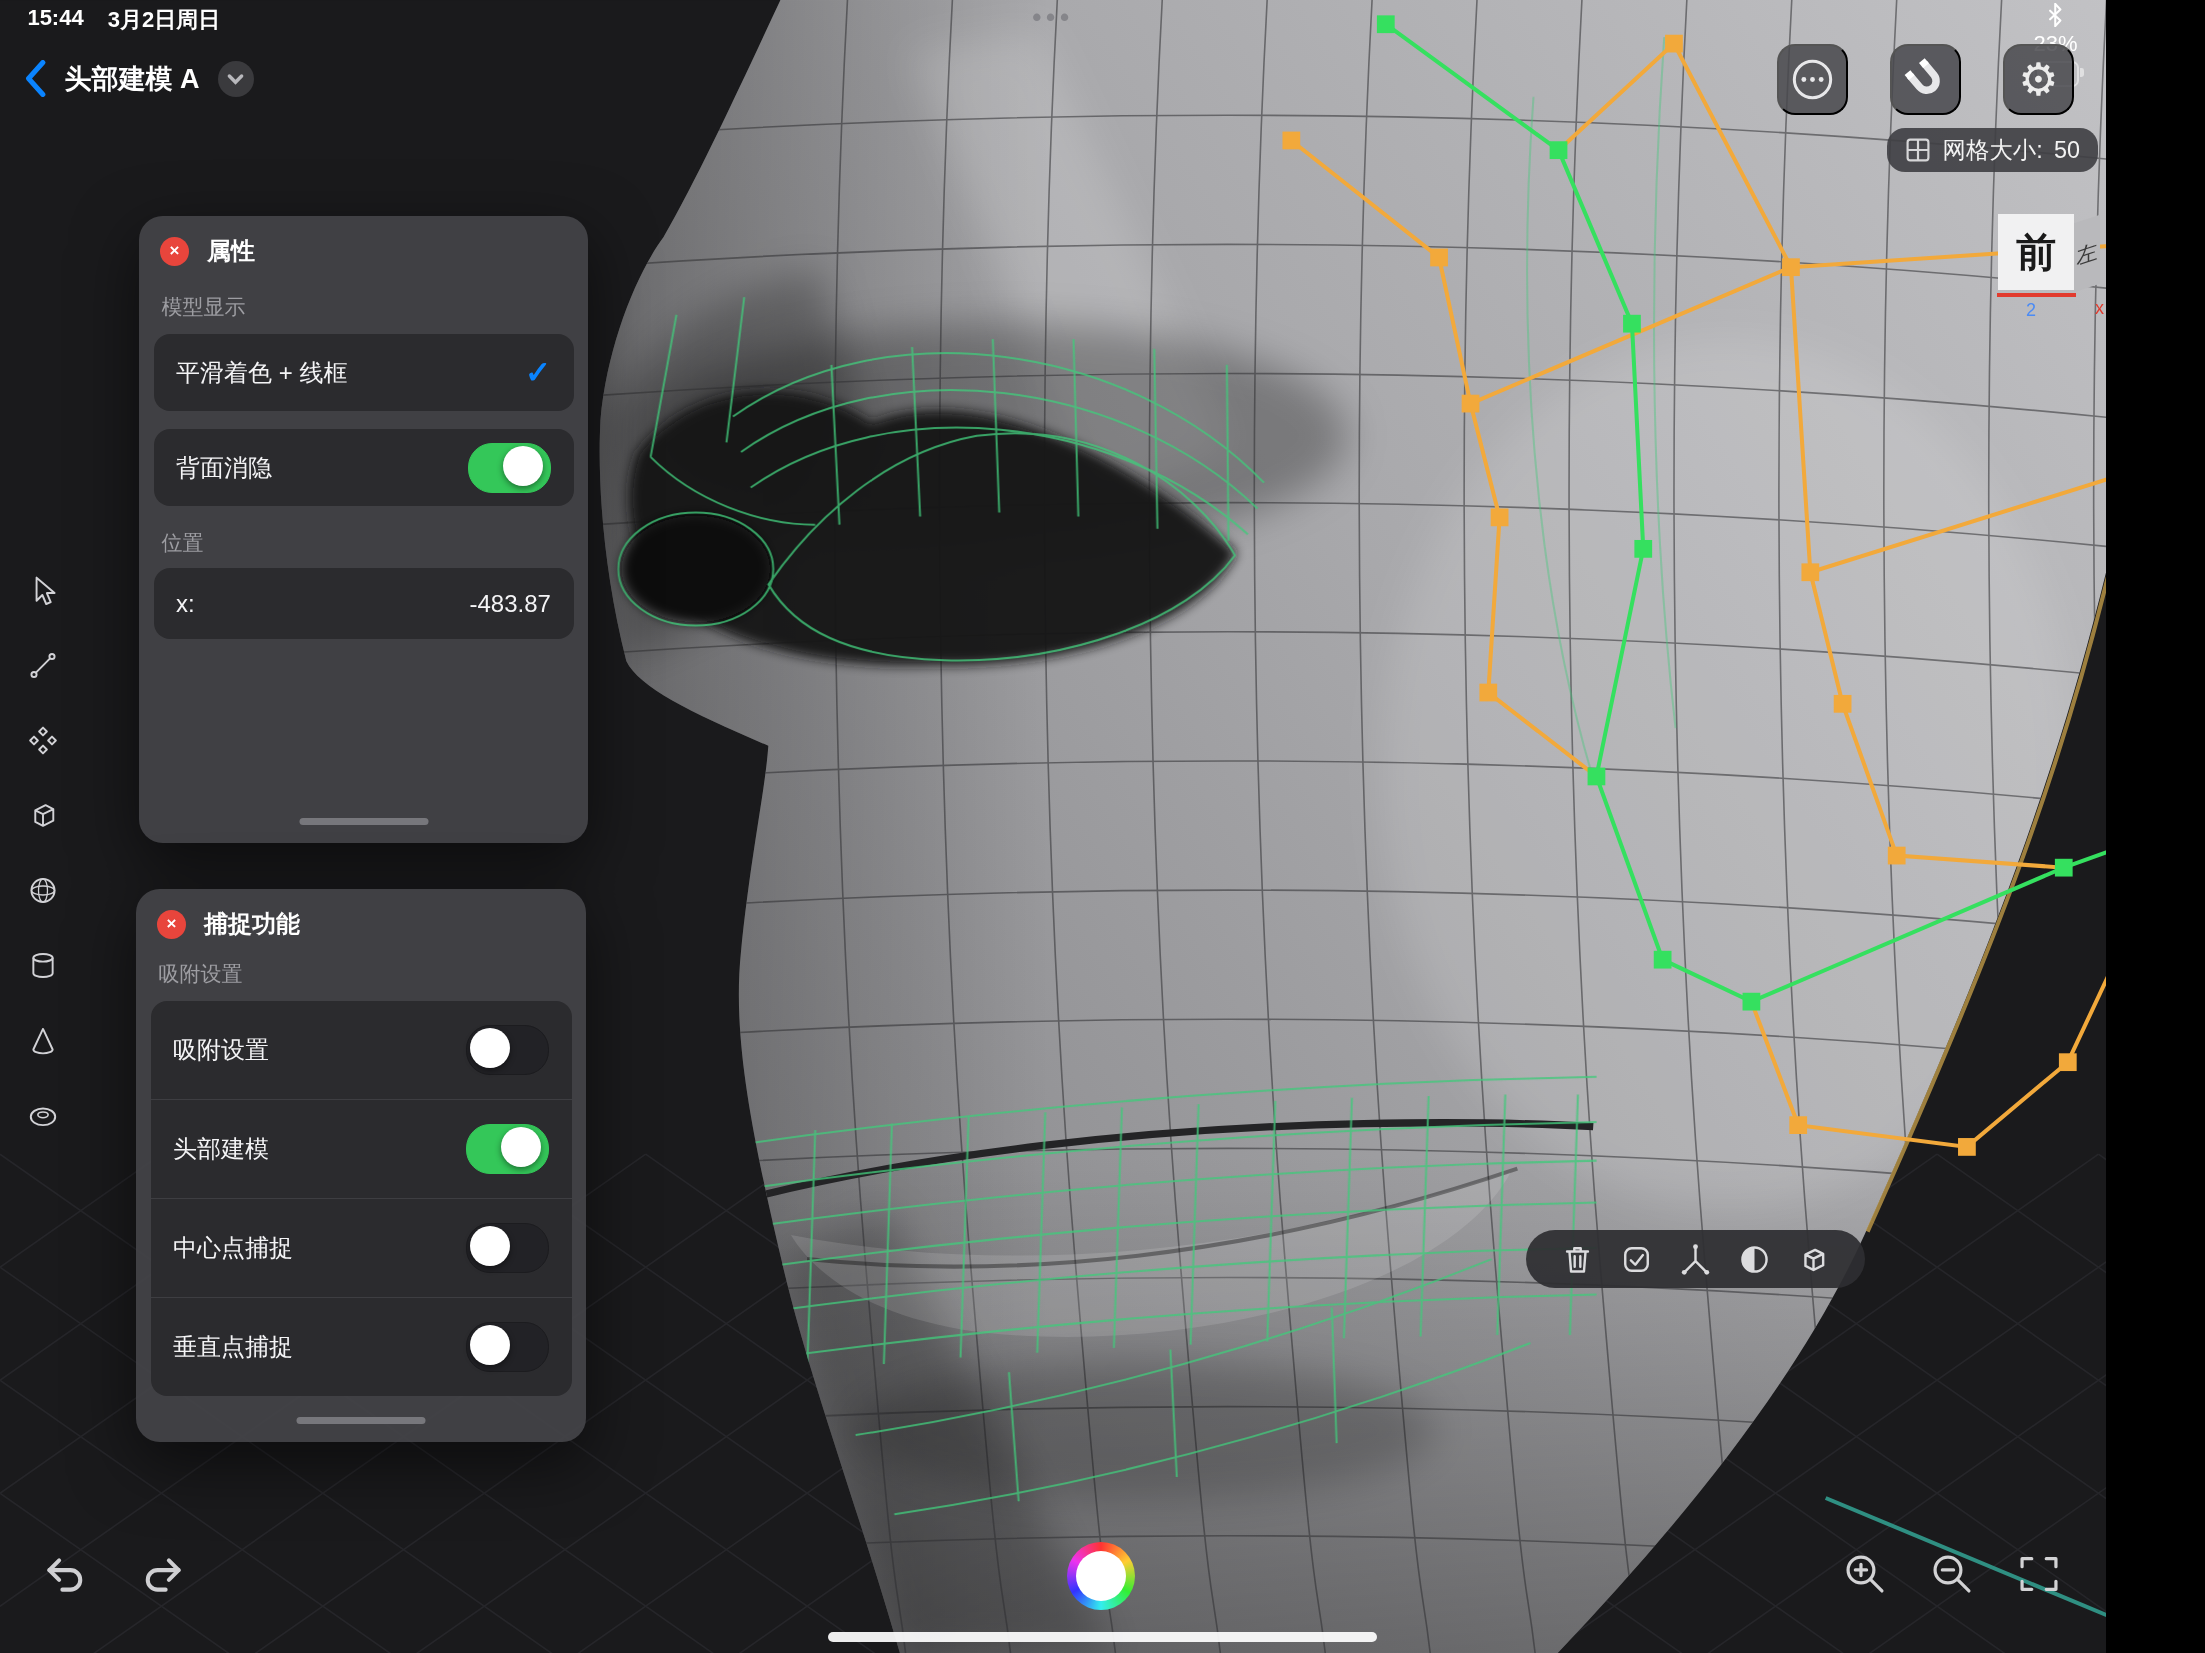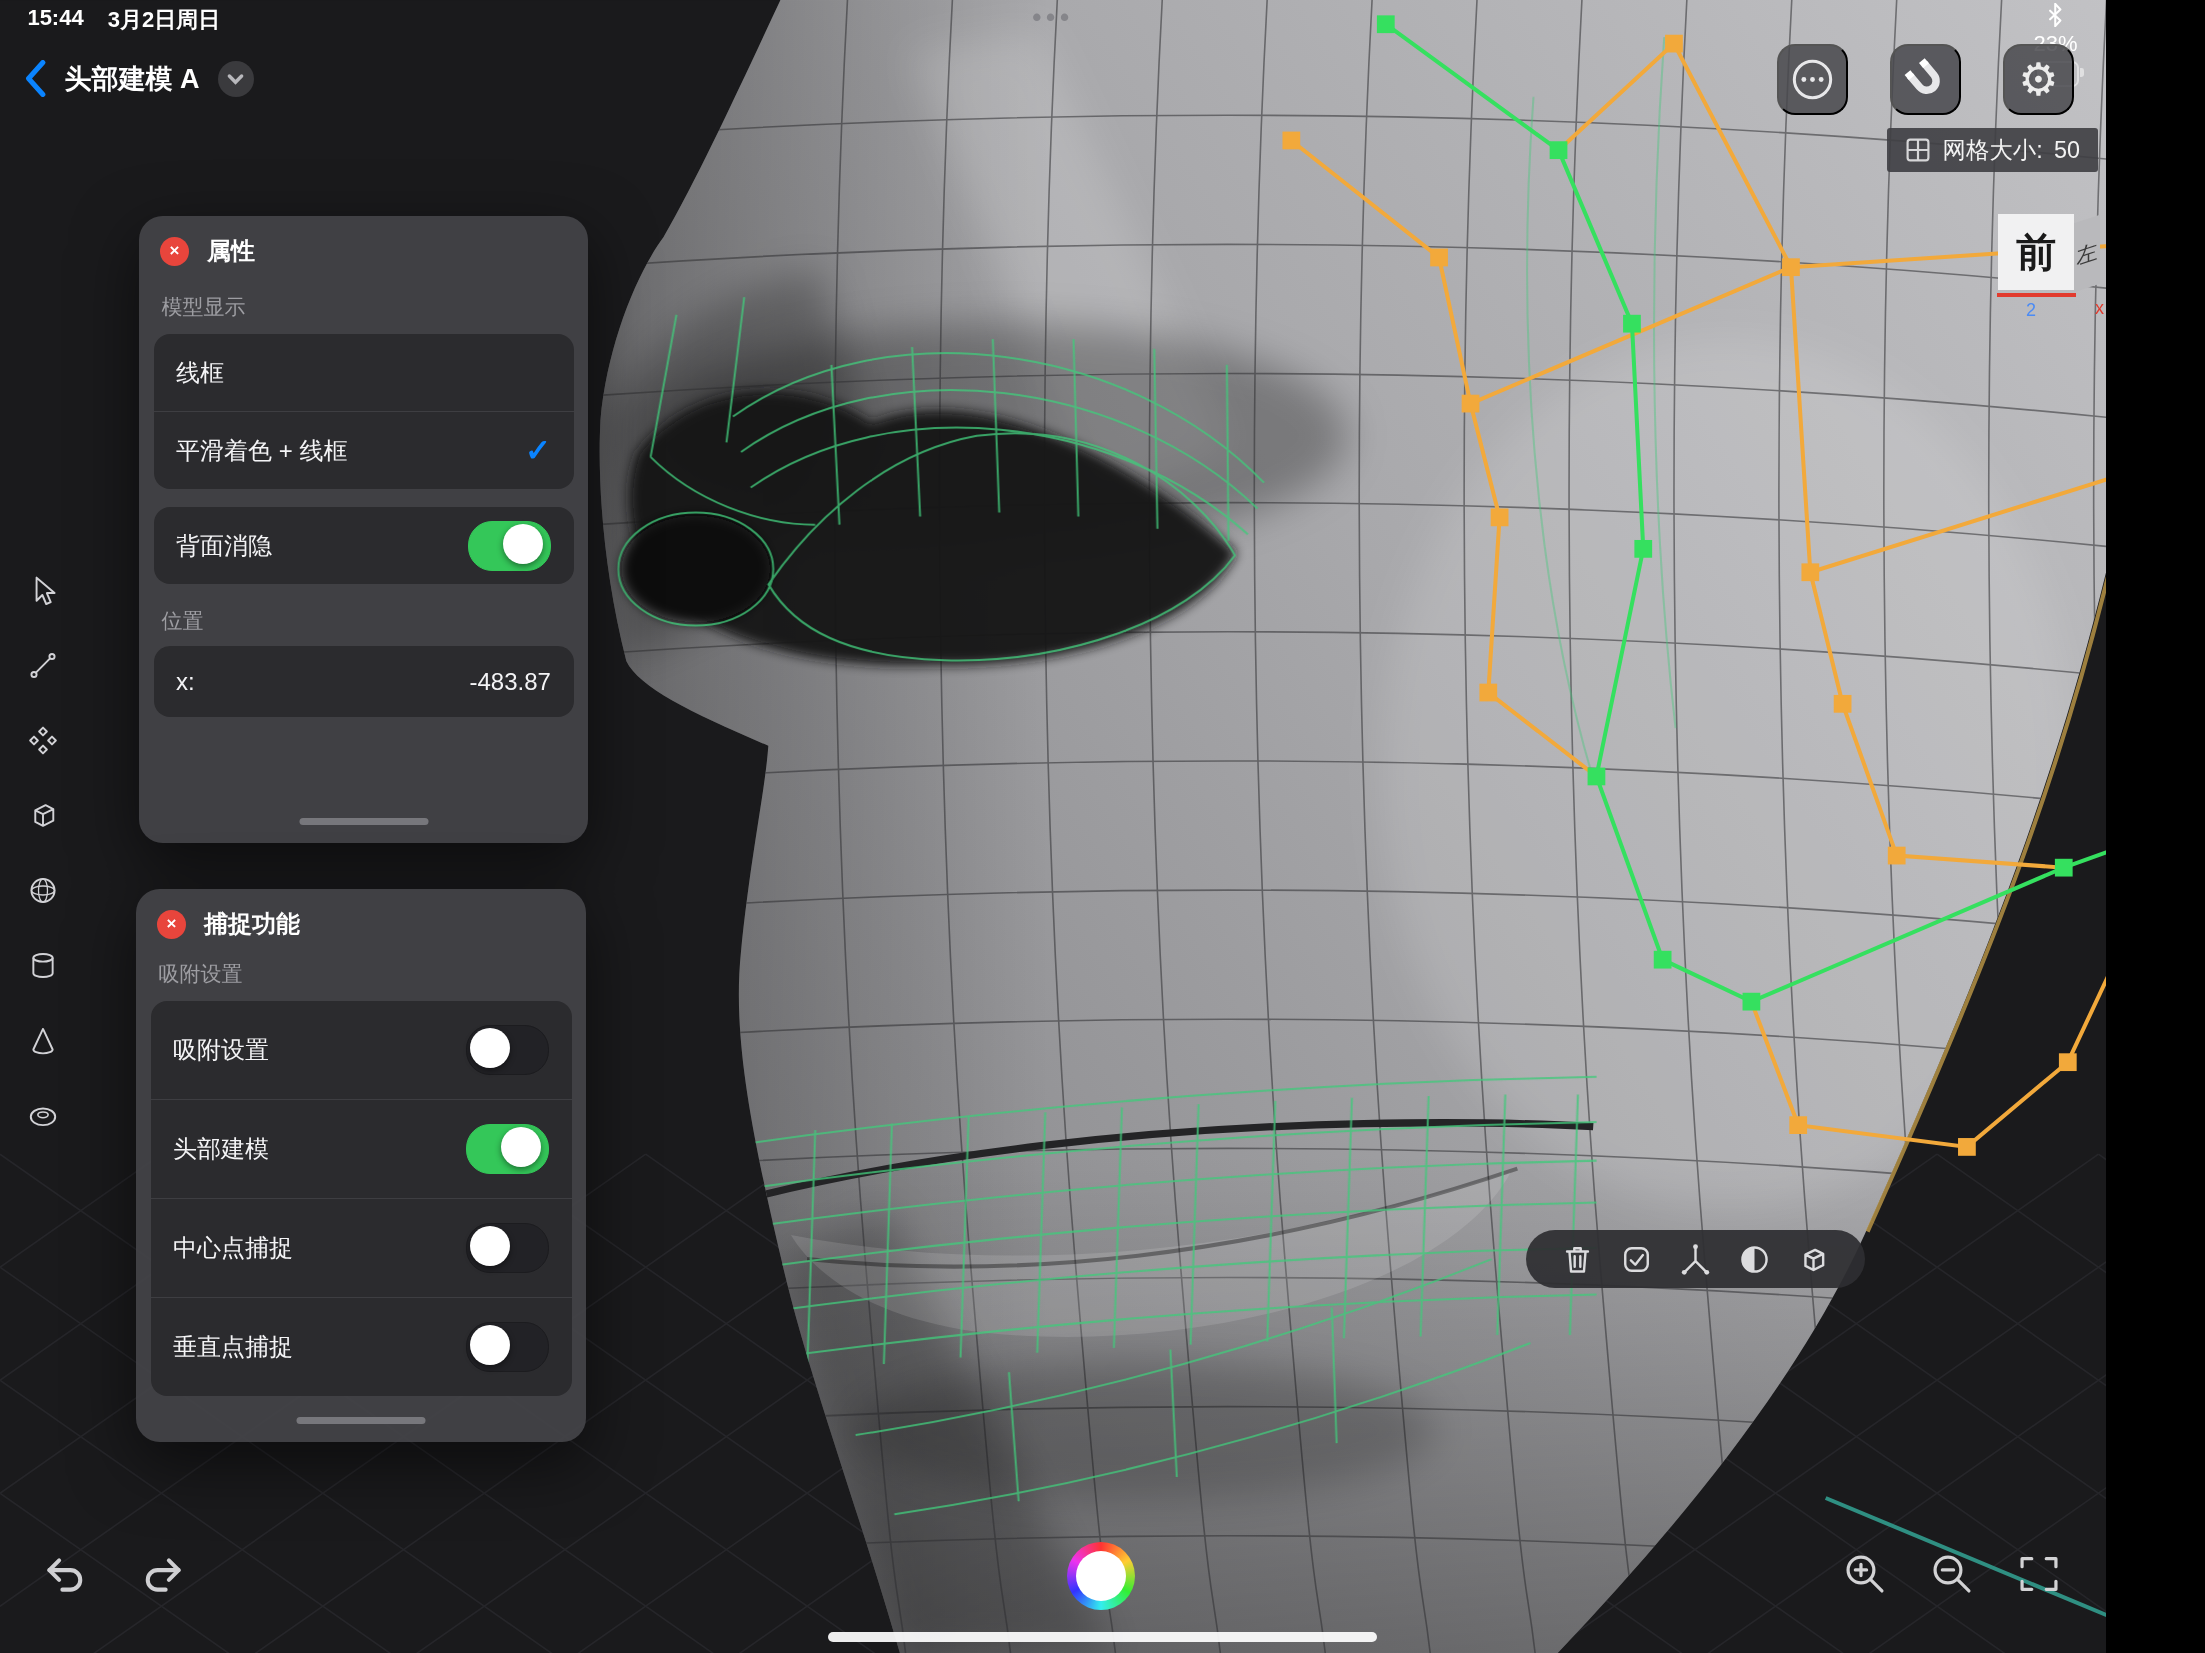--- a/index.html
+++ b/index.html
@@ -22,21 +22,21 @@
                 font-size:26px;letter-spacing:4.8px;font-weight:bold;z-index:40;}
 
   
   .doc-title{position:absolute;top:60px;left:24px;display:flex;align-items:center;gap:18px;z-index:40;}
   .title-text{font-size:27px;font-weight:bold;color:#fff;}
   .dd-circle{width:36px;height:36px;border-radius:50%;background:#3a3a3d;display:flex;align-items:center;justify-content:center;}
   .tr-btns{position:absolute;top:44px;right:32px;display:flex;gap:42px;z-index:40;}
   .icon-btn{width:71px;height:71px;border-radius:18px;background:rgba(72,72,76,.85);
             display:flex;align-items:center;justify-content:center;}
   .gear{font-size:45px;color:#ececec;line-height:1;}
-  .grid-chip{position:absolute;top:128px;right:8px;height:44px;border-radius:3px;
+  .grid-chip{position:absolute;top:128px;right:8px;height:44px;border-radius:18px;
              background:rgba(62,62,66,.9);display:flex;align-items:center;gap:11.3px;
              padding:0 18px;font-size:23.4px;color:#f2f2f2;z-index:40;}
 
   
   .ocube{position:absolute;left:1987px;top:203px;width:137px;height:121px;z-index:35;}
   .ocube .front{position:absolute;left:11.3px;top:11.3px;width:76px;height:76px;background:#f1f1f2;
                 display:flex;align-items:center;justify-content:center;font-size:40px;font-weight:bold;color:#1a1a1a;}
   .ocube .side{position:absolute;left:87px;top:16px;width:26px;height:69px;background:#b9b9bc;
                transform:skewY(-18deg);display:flex;align-items:center;justify-content:center;
                font-size:21px;color:#3a3a3a;}
@@ -350,24 +350,20 @@
   </div>
 
   <section class="panel panel-props">
     <div class="panel-head">
       <button class="close-dot">×</button>
       <span class="panel-title">属性</span>
     </div>
     <div class="section-label ml1">模型显示</div>
     <div class="group">
       <div class="row">
-        <span>线框</span>
-        <span class="check" style="visibility: hidden;">✓</span>
-      </div>
-      <div class="row">
         <span>平滑着色 + 线框</span>
         <span class="check">✓</span>
       </div>
     </div>
     <div class="group" style="margin-top:18px">
       <div class="row">
         <span>背面消隐</span>
         <span class="toggle on">
             <span class="knob"></span>
           </span>

